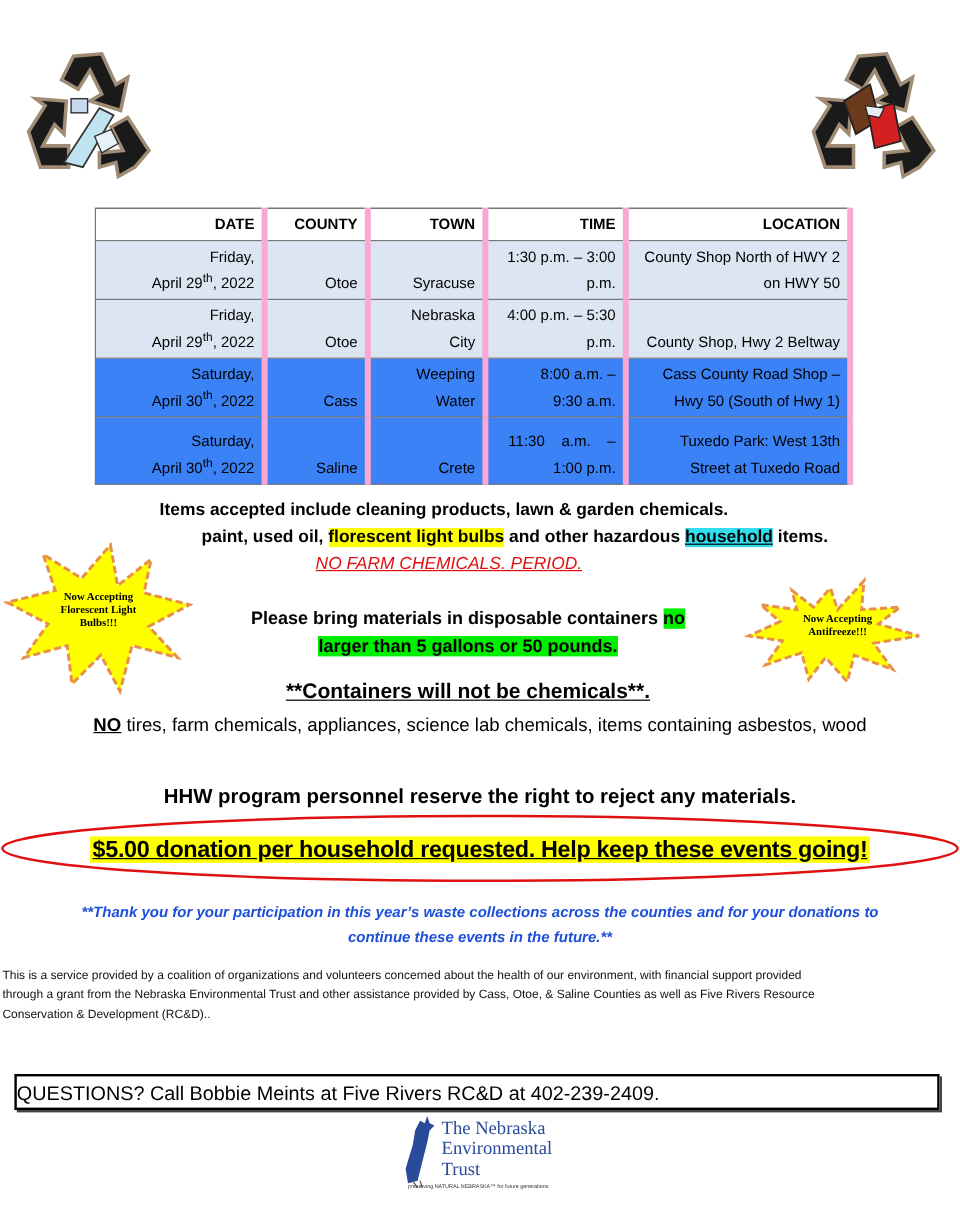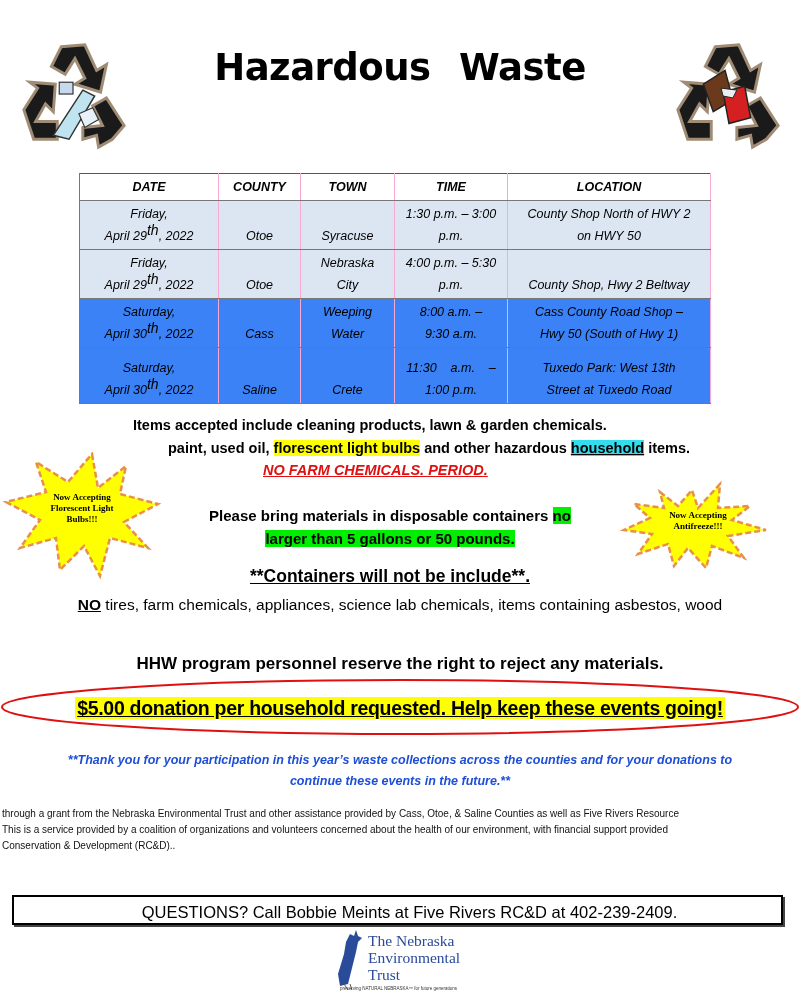--- a/index.html
+++ b/index.html
@@ -14,56 +14,56 @@
       font-weight: bold; font-size: 37px; line-height: 60px; letter-spacing: -0.5px;
     }
     .title .l1 { word-spacing: 16px; }
     .recycle { width: 118px; height: 112px; }
     table.sched {
       position: absolute; left: 79px; top: 173px; width: 632px;
       border-collapse: collapse; font-size: 12.5px;
       border: 1.5px solid #555;
     }
     table.sched th, table.sched td {
-      border-left: 1px solid #777; border-right: 1px solid #f9a8d4;
-      text-align: center; vertical-align: bottom; padding: 2px 6px; line-height: 22px; font-style: italic;
+      border-left: 1px solid #777; border-right: 5px solid #f9a8d4;
+      text-align: right; vertical-align: bottom; padding: 2px 6px; line-height: 22px;
     }
     table.sched th { font-weight: bold; background: #fff; height: 22px; vertical-align: middle; border-bottom: 1px solid #777;}
     table.sched td { font-weight: normal; }
     table.sched tr.blue td { background: #dce6f2; }
     table.sched tr.peach td { background: #3b82f6; }
     table.sched tr.data td { border-bottom: 1px solid #777; }
     .c-date { width: 126px; } .c-county { width: 69px; } .c-town { width: 81px; }
     .c-time { width: 100px; } .c-loc { width: auto; }
-    sup { font-size: 14px; line-height: 0; }
+    sup { font-size: 10px; line-height: 0; }
     .center { text-align: center; }
     .items { font-weight: bold; font-size: 14.5px; line-height: 22px; }
     .hl-yellow { background: #ffff00; }
     .hl-cyan { background: #33ddee; text-decoration: underline; }
     .hl-green { background: #00ee00; }
-    .red-note { color: #e01010; font-weight: bold; font-style: italic; text-decoration: underline; font-size: 14.5px; }
+    .red-note { color: #e01010; font-weight: normal; font-style: italic; text-decoration: underline; font-size: 14.5px; }
     .starburst { width: 160px; height: 120px; }
     .burst-text {
       position: absolute; font-family: "Liberation Serif", "DejaVu Serif", serif;
       font-weight: bold; font-size: 9px; text-align: center; line-height: 11px; color: #000;
     }
     .bring { font-weight: bold; font-size: 15px; line-height: 23px; text-align: center; }
     .containers { font-weight: bold; font-size: 17.5px; text-decoration: underline; }
     .no-list { font-size: 15.5px; line-height: 22px; text-align: center; }
     .no-list .no { font-weight: bold; text-decoration: underline; }
     .reserve { font-weight: bold; font-size: 17px; }
     .donation {
       font-weight: bold; font-size: 19.5px; background: #ffff00; text-decoration: underline;
       padding: 0 2px; letter-spacing: -0.3px;
     }
     .thanks { color: #1d4ed8; font-weight: bold; font-style: italic; font-size: 12.5px; line-height: 21px; text-align: center; }
     .fine { font-size: 10px; line-height: 16px; color: #111; }
     .questions {
       left: 12px; top: 895px; width: 771px; height: 30px; border: 2px solid #000;
-      box-shadow: 2px 2px 0 #444; text-align: center; font-size: 16.5px; line-height: 30px; box-sizing: border-box; padding-left: 24px;
+      box-shadow: 2px 2px 0 #444; font-size: 16.5px; line-height: 30px; box-sizing: border-box;
     }
     .net-logo { left: 330px; top: 928px; width: 150px; height: 72px; }
     .net-name { position: absolute; left: 38px; top: 4px; font-family: "Liberation Serif", "DejaVu Serif", serif; color: #2a4a9a; font-size: 15.5px; line-height: 17px; }
     .net-tag { position: absolute; left: 10px; top: 58px; font-size: 4.5px; color: #333; white-space: nowrap; }
   </style>
 </head>
 <body>
 
 <svg class="abs recycle" style="left:14px;top:40px;" viewBox="0 0 120 112">
   <g fill="#1a1a1a" stroke="#a08c74" stroke-width="3">
@@ -85,21 +85,20 @@
     <path d="M70 100 L70 88 L90 86 L80 66 L94 58 L112 86 L100 100 L86 108 L84 96 Z"></path>
   </g>
   <g>
     <path d="M36 44 L58 30 L66 60 L46 72 Z" fill="#6b3a1c" stroke="#222" stroke-width="1.5"></path>
     <path d="M56 52 L78 46 L84 78 L62 84 Z" fill="#d42020" stroke="#222" stroke-width="1.5"></path>
     <path d="M54 48 L70 50 L66 58 L56 56 Z" fill="#e8eef4" stroke="#222" stroke-width="1"></path>
   </g>
 </svg>
 
 <div class="abs title">
-  <div class="l1">Hazardous   Waste</div>
 </div>
 
 <table class="sched">
   <thead>
     <tr>
       <th class="c-date">DATE</th>
       <th class="c-county">COUNTY</th>
       <th class="c-town">TOWN</th>
       <th class="c-time">TIME</th>
       <th class="c-loc">LOCATION</th>
@@ -162,43 +161,43 @@
     <div>Now Accepting</div>
     <div>Antifreeze!!!</div>
   </div>
 </div>
 
 <div class="abs bring" style="left:170px;top:504px;width:440px;">
   <div><span>Please bring materials in disposable containers </span><span class="hl-green">no</span></div>
   <div><span class="hl-green">larger than 5 gallons or 50 pounds.</span></div>
 </div>
 
-<div class="abs center containers" style="left:0;width:780px;top:566px;">**Containers will not be include**.</div>
+<div class="abs center containers" style="left:0;width:780px;top:566px;">**Containers will not be chemicals**.</div>
 
 <div class="abs no-list" style="left:0;width:800px;top:594px;">
   <div><span class="no">NO</span><span> tires, farm chemicals, appliances, science lab chemicals, items containing asbestos, wood</span></div>
 </div>
 
 <div class="abs center reserve" style="left:0;width:800px;top:654px;">HHW program personnel reserve the right to reject any materials.</div>
 
 <svg class="abs" style="left:0;top:678px;width:800px;height:62px;" viewBox="0 0 800 62">
   <ellipse cx="400" cy="29" rx="398" ry="27" fill="none" stroke="#e01010" stroke-width="2"></ellipse>
 </svg>
 <div class="abs center" style="left:0;width:800px;top:697px;">
   <span class="donation">$5.00 donation per household requested. Help keep these events going!</span>
 </div>
 
 <div class="abs thanks" style="left:0;width:800px;top:750px;">
   <div>**Thank you for your participation in this year’s waste collections across the counties and for your donations to</div>
   <div>continue these events in the future.**</div>
 </div>
 
 <div class="abs fine" style="left:2px;top:806px;width:796px;">
+  <div>This is a service provided by a coalition of organizations and volunteers concerned about the health of our environment, with financial support provided</div>
   <div>through a grant from the Nebraska Environmental Trust and other assistance provided by Cass, Otoe, &amp; Saline Counties as well as Five Rivers Resource</div>
-  <div>This is a service provided by a coalition of organizations and volunteers concerned about the health of our environment, with financial support provided</div>
   <div>Conservation &amp; Development (RC&amp;D)..</div>
 </div>
 
 <div class="abs questions">QUESTIONS?  Call Bobbie Meints at Five Rivers RC&amp;D at 402-239-2409.</div>
 
 <div class="abs net-logo">
   <svg class="abs" style="left:4px;top:0;width:34px;height:62px;" viewBox="0 0 34 62">
     <path d="M22 2 L20 8 L16 6 L12 14 L10 26 L4 46 L6 58 L14 56 L18 40 L22 24 L24 14 L28 10 L24 8 Z" fill="#2a4a9a"></path>
     <path d="M10 56 L14 62 M16 56 L18 62" stroke="#555" stroke-width="1"></path>
   </svg>

